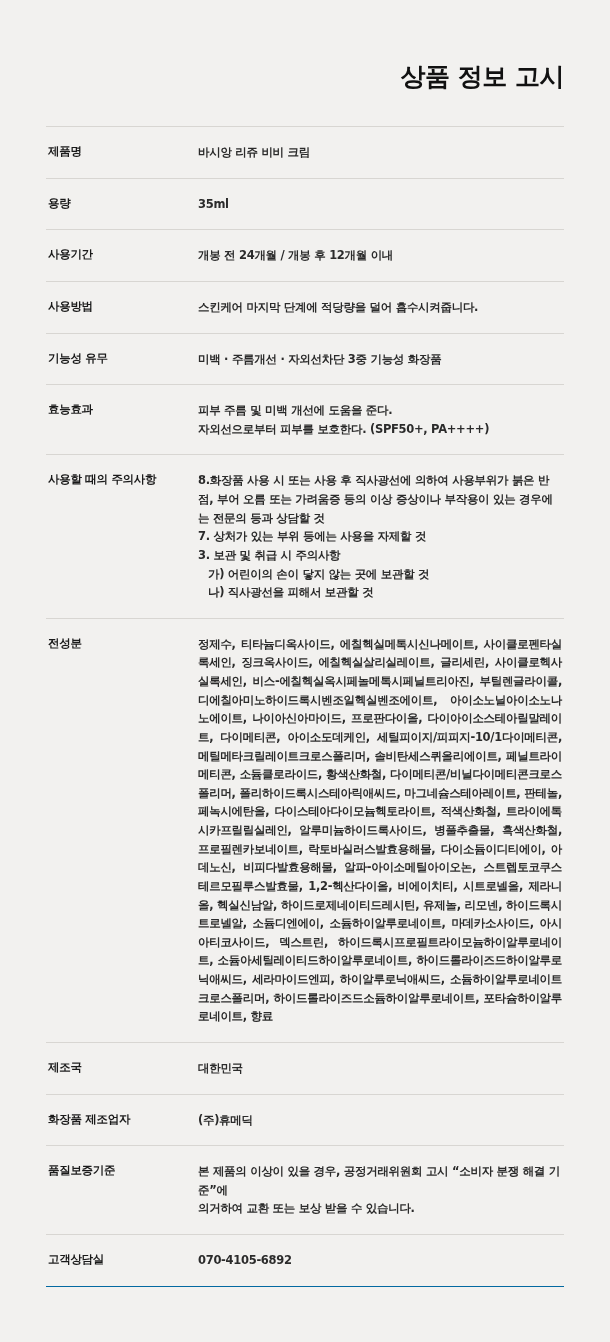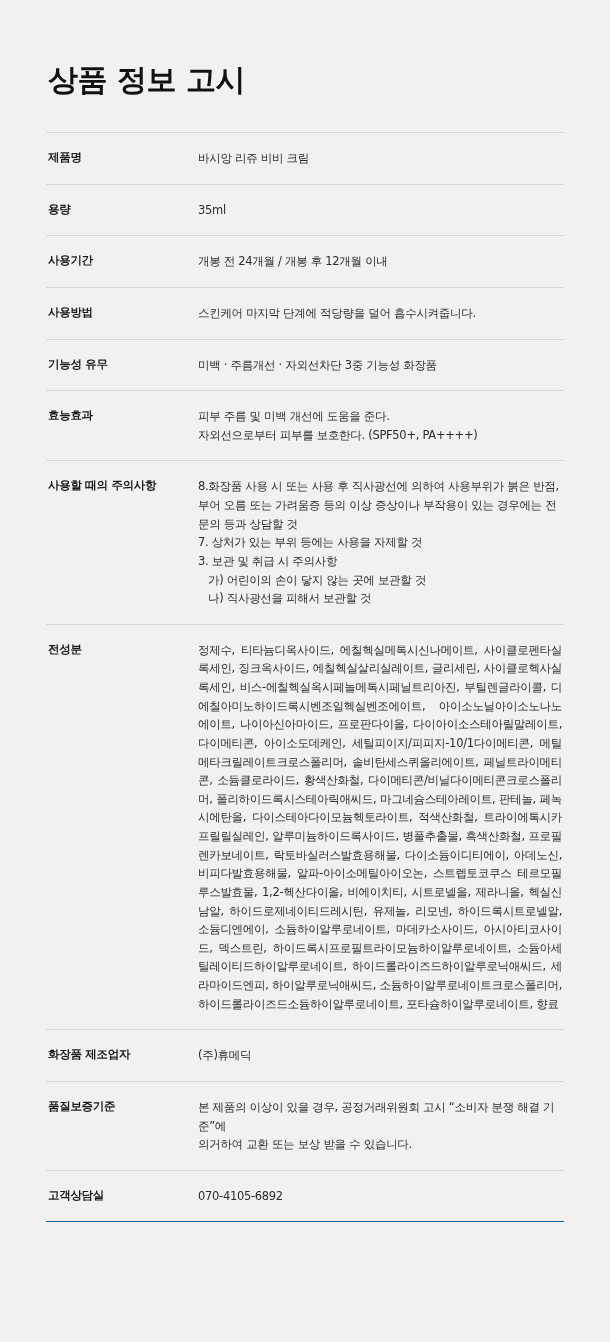--- a/index.html
+++ b/index.html
@@ -18,26 +18,27 @@
     min-height: 1342px;
     background: #f2f1ef;
     box-sizing: border-box;
     padding: 0;
     position: relative;
   }
   .inner {
     padding: 62px 46px 40px 46px;
   }
   .doc-title {
-    font-size: 30px;
+    font-size: 25px;
     font-weight: bold;
     letter-spacing: -0.5px;
     color: #111111;
     margin: 0 0 34px 2px;
     line-height: 1.2;
+    text-align: right;
   }
   table.spec {
     width: 100%;
     border-collapse: collapse;
     table-layout: fixed;
     margin-top: 33px;
   }
   table.spec tr {
     border-top: 1px solid #d8d6d2;
   }
@@ -51,21 +52,21 @@
     font-size: 11.5px;
     font-weight: bold;
     color: #1a1a1a;
     padding: 16px 10px 16px 2px;
     line-height: 1.55;
     letter-spacing: -0.3px;
   }
   table.spec td {
     vertical-align: top;
     font-size: 11.5px;
-    font-weight: normal;
+    font-weight: bold;
     color: #2b2b2b;
     padding: 16px 2px 16px 0;
     line-height: 1.62;
     letter-spacing: -0.3px;
     word-break: break-all;
   }
   .line {
     display: block;
   }
   .list-item {
@@ -143,20 +144,26 @@
             <span class="list-sub">가) 어린이의 손이 닿지 않는 곳에 보관할 것</span>
             <span class="list-sub">나) 직사광선을 피해서 보관할 것</span>
           </td>
         </tr>
 
         <tr>
           <th>전성분</th>
           <td class="ingredients">정제수, 티타늄디옥사이드, 에칠헥실메톡시신나메이트, 사이클로펜타실록세인, 징크옥사이드, 에칠헥실살리실레이트, 글리세린, 사이클로헥사실록세인, 비스-에칠헥실옥시페놀메톡시페닐트리아진, 부틸렌글라이콜, 디에칠아미노하이드록시벤조일헥실벤조에이트, 아이소노닐아이소노나노에이트, 나이아신아마이드, 프로판다이올, 다이아이소스테아릴말레이트, 다이메티콘, 아이소도데케인, 세틸피이지/피피지-10/1다이메티콘, 메틸메타크릴레이트크로스폴리머, 솔비탄세스퀴올리에이트, 페닐트라이메티콘, 소듐클로라이드, 황색산화철, 다이메티콘/비닐다이메티콘크로스폴리머, 폴리하이드록시스테아릭애씨드, 마그네슘스테아레이트, 판테놀, 페녹시에탄올, 다이스테아다이모늄헥토라이트, 적색산화철, 트라이에톡시카프릴릴실레인, 알루미늄하이드록사이드, 병풀추출물, 흑색산화철, 프로필렌카보네이트, 락토바실러스발효용해물, 다이소듐이디티에이, 아데노신, 비피다발효용해물, 알파-아이소메틸아이오논, 스트렙토코쿠스 테르모필루스발효물, 1,2-헥산다이올, 비에이치티, 시트로넬올, 제라니올, 헥실신남알, 하이드로제네이티드레시틴, 유제놀, 리모넨, 하이드록시트로넬알, 소듐디엔에이, 소듐하이알루로네이트, 마데카소사이드, 아시아티코사이드, 덱스트린, 하이드록시프로필트라이모늄하이알루로네이트, 소듐아세틸레이티드하이알루로네이트, 하이드롤라이즈드하이알루로닉애씨드, 세라마이드엔피, 하이알루로닉애씨드, 소듐하이알루로네이트크로스폴리머, 하이드롤라이즈드소듐하이알루로네이트, 포타슘하이알루로네이트, 향료</td>
         </tr>
 
+        <tr>
+          <th>제조국</th>
+          <td>
+            <span class="line">대한민국</span>
+          </td>
+        </tr>
 
         <tr>
           <th>화장품 제조업자</th>
           <td>
             <span class="line">(주)휴메딕</span>
           </td>
         </tr>
 
 
         <tr>

